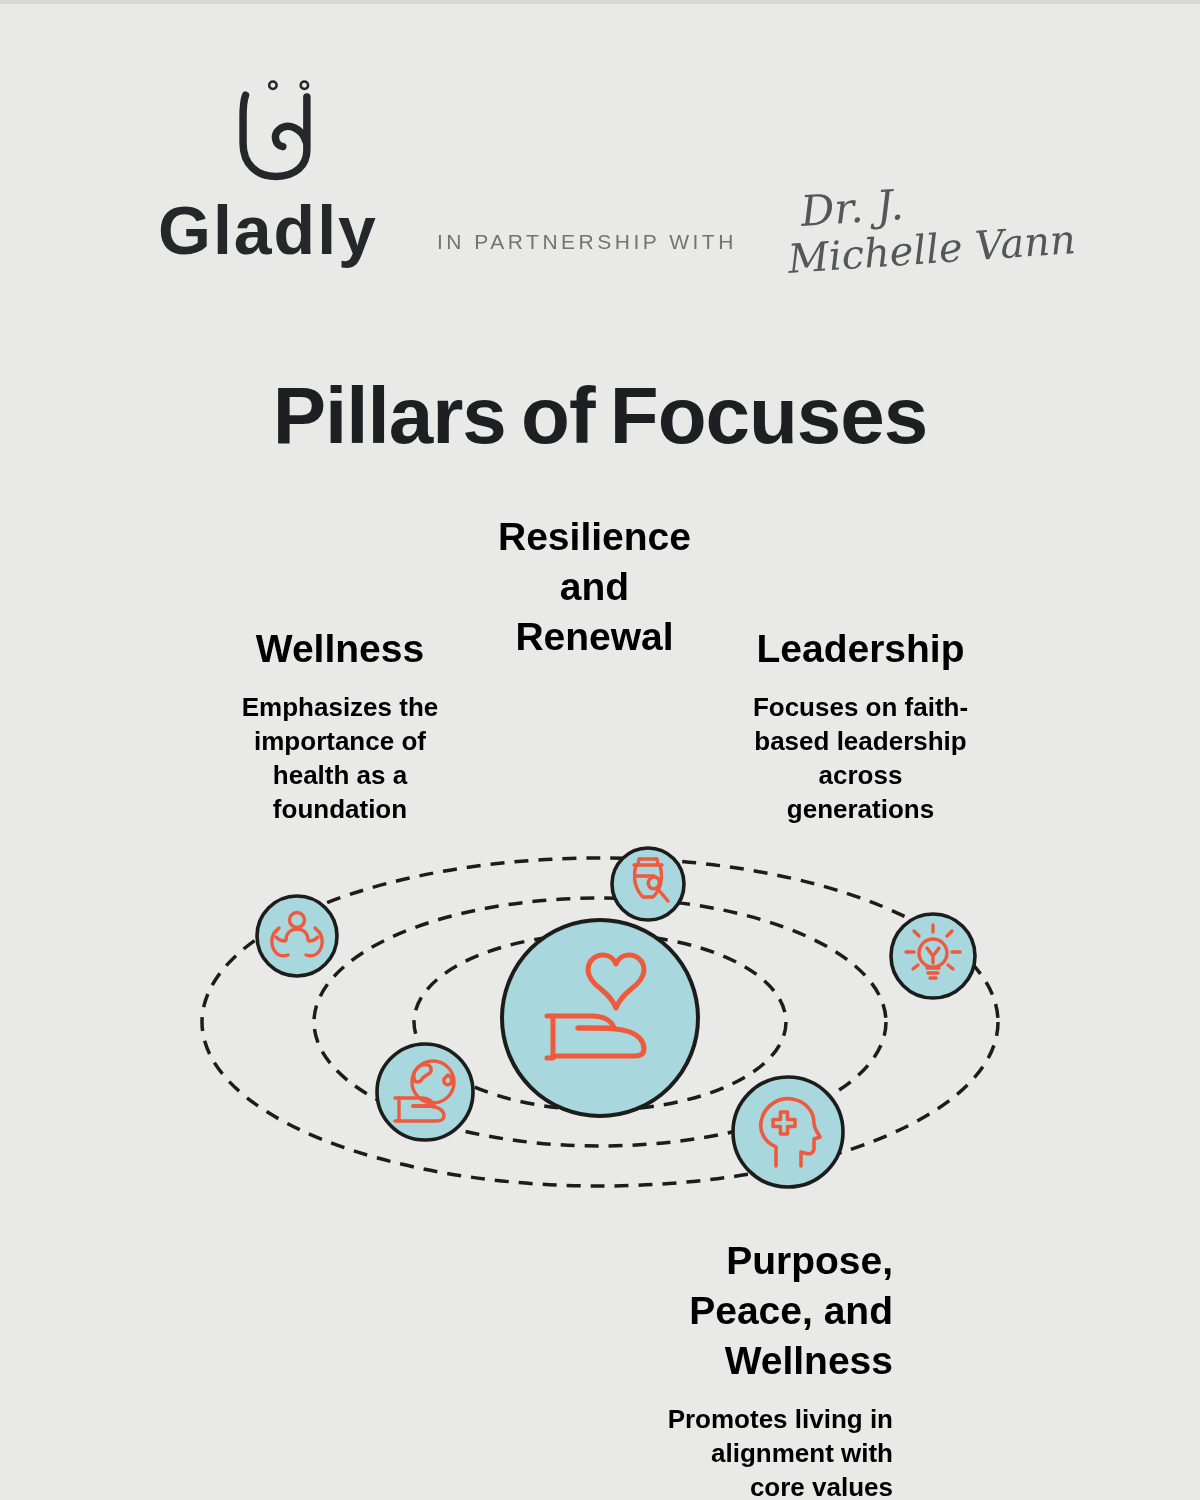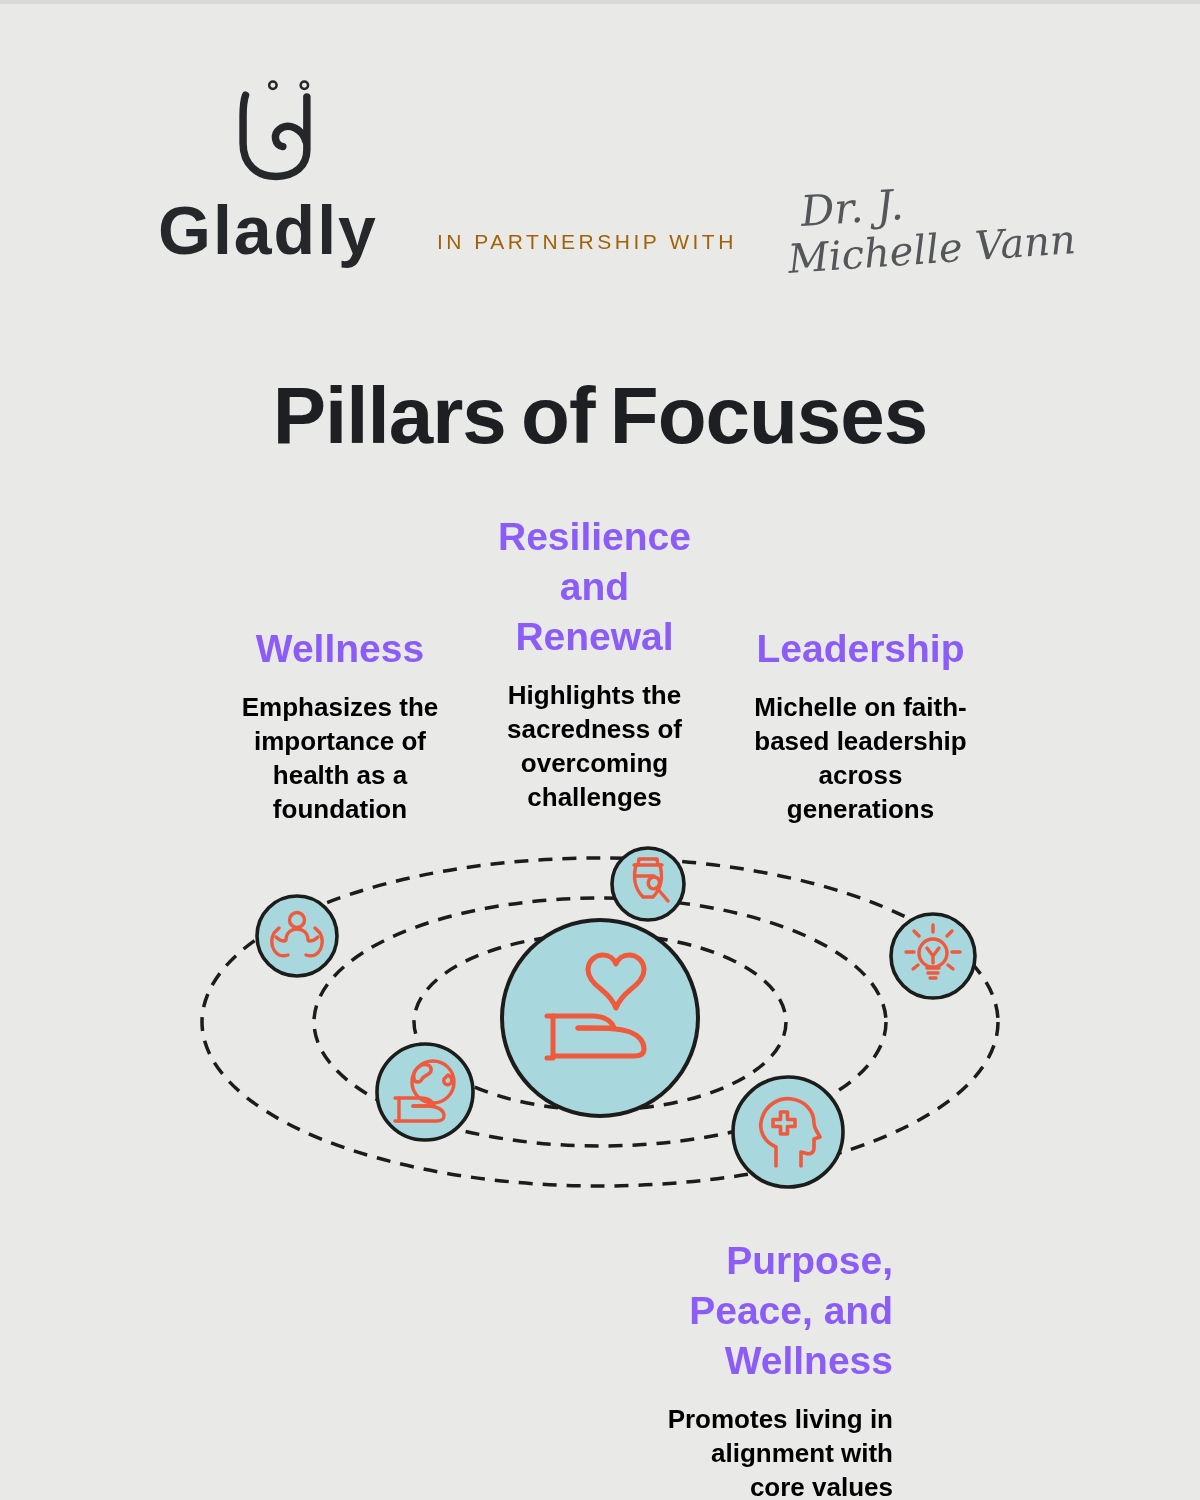--- a/index.html
+++ b/index.html
@@ -6,31 +6,31 @@
   .canvas{
     position:relative;width:1200px;height:1500px;margin:4px auto;
     background:#e9eae8;overflow:hidden;
     font-family:"Liberation Sans",sans-serif;color:#232429;
   }
   
   .logo-icon{position:absolute;left:226px;top:68px;width:112px;height:116px;}
   .brand{position:absolute;left:158px;top:192px;font-size:68px;line-height:1;
          font-weight:600;letter-spacing:2px;color:#26272b;}
   .partner{position:absolute;left:437px;top:226px;font-size:21px;letter-spacing:3.5px;
-           font-weight:500;color:#a16207;}
+           font-weight:500;color:#737373;}
   .signature{position:absolute;left:786px;top:176px;width:290px;color:#55565a;
              font-family:"DejaVu Serif",serif;font-style:italic;transform:rotate(-4deg);}
   .sig1{font-size:42px;line-height:1.1;padding-left:16px;}
   .sig2{font-size:40px;line-height:1.15;}
   
   .title{position:absolute;left:0;top:366px;width:1200px;text-align:center;
          font-size:80px;font-weight:800;letter-spacing:-1px;word-spacing:-6px;color:#1e1f23;}
   
   .pillar{position:absolute;text-align:center;}
-  .pillar h2{margin:0;font-size:39px;line-height:50px;font-weight:700;color:#8b5cf6;
+  .pillar h2{margin:0;font-size:39px;line-height:50px;font-weight:700;color:#000000;
              white-space:pre-line;}
   .pillar p{margin:16px 0 0 0;font-size:26px;line-height:34px;font-weight:600;color:#000000;
             white-space:pre-line;}
   .p-wellness{left:205px;top:620px;width:270px;}
   .p-resilience{left:462px;top:508px;width:265px;}
   .p-leadership{left:723px;top:620px;width:275px;}
   .p-stewardship{left:347px;top:1232px;width:276px;}
   .p-purpose{left:617px;top:1232px;width:276px;text-align:right;}
   
   .diagram{position:absolute;left:0;top:838px;width:1200px;height:372px;}
@@ -65,28 +65,24 @@
     <h2>Wellness</h2>
     <p>Emphasizes the
 importance of
 health as a
 foundation</p>
   </div>
   <div class="pillar p-resilience">
     <h2>Resilience
 and
 Renewal</h2>
-    <p>Highlights the
-sacredness of
-overcoming
-challenges</p>
   </div>
   <div class="pillar p-leadership">
     <h2>Leadership</h2>
-    <p>Michelle on faith-
+    <p>Focuses on faith-
 based leadership
 across
 generations</p>
   </div>
   <div class="pillar p-stewardship">
   </div>
   <div class="pillar p-purpose">
     <h2>Purpose,
 Peace, and
 Wellness</h2>

